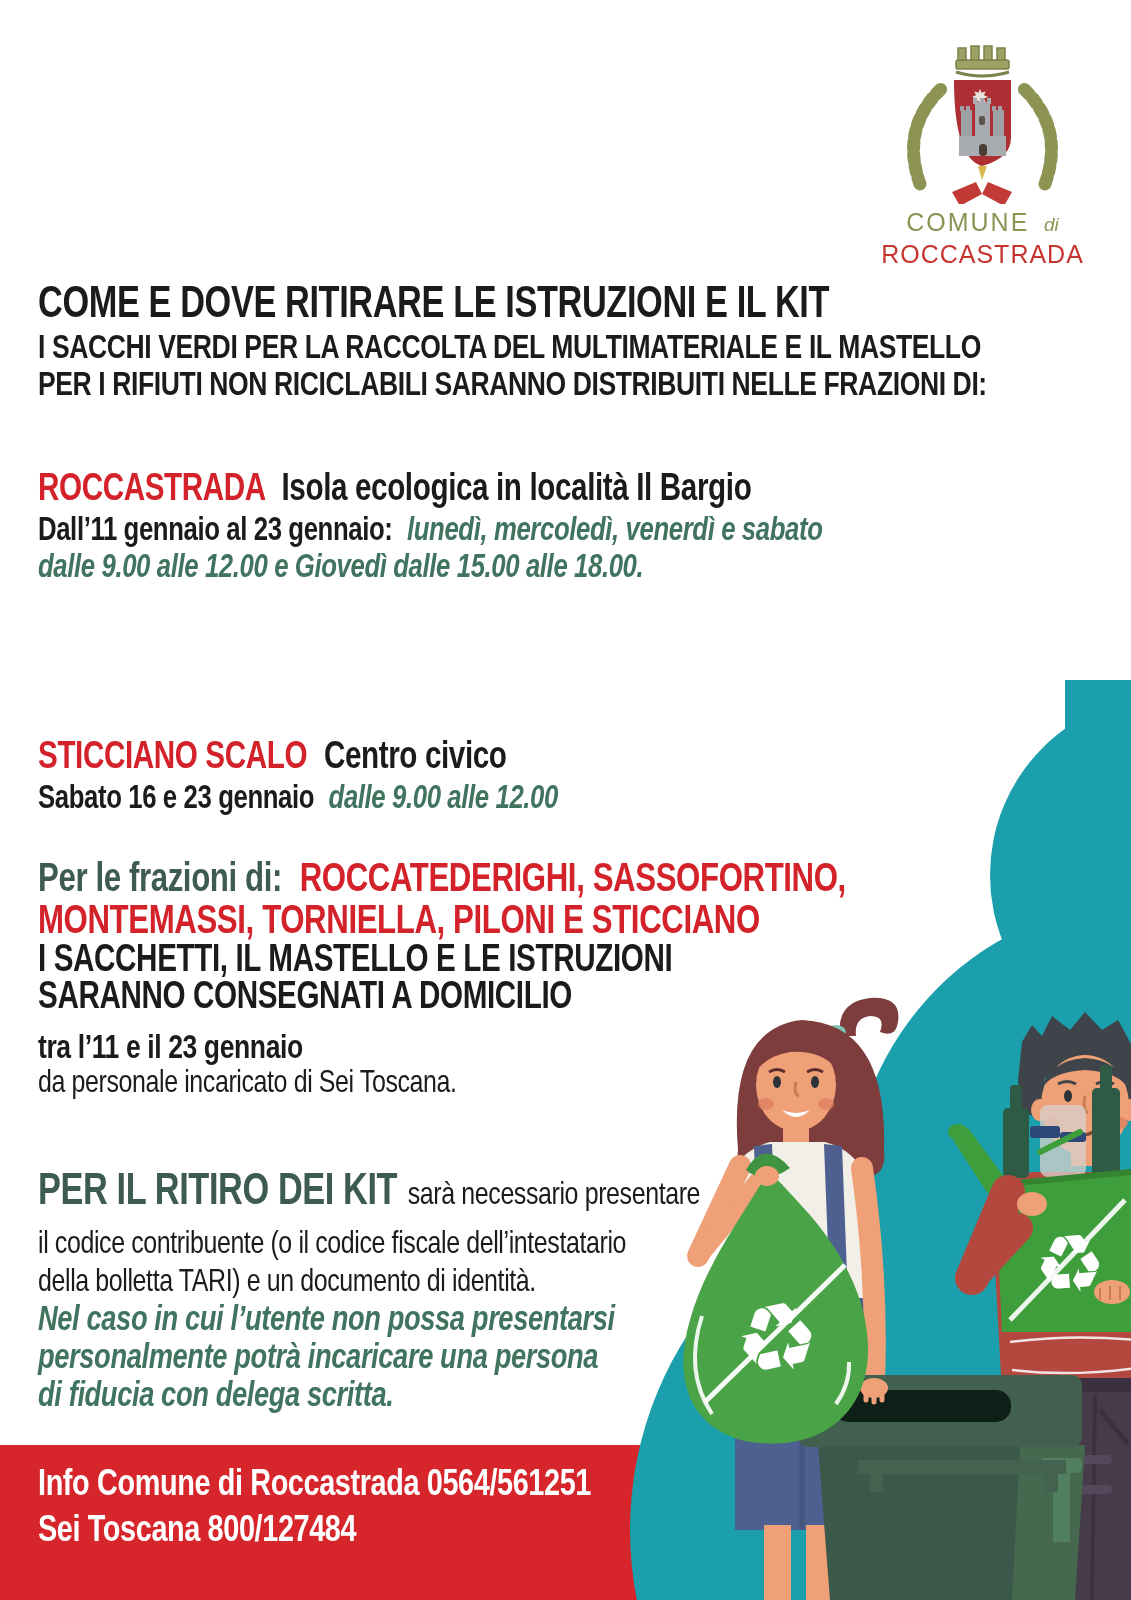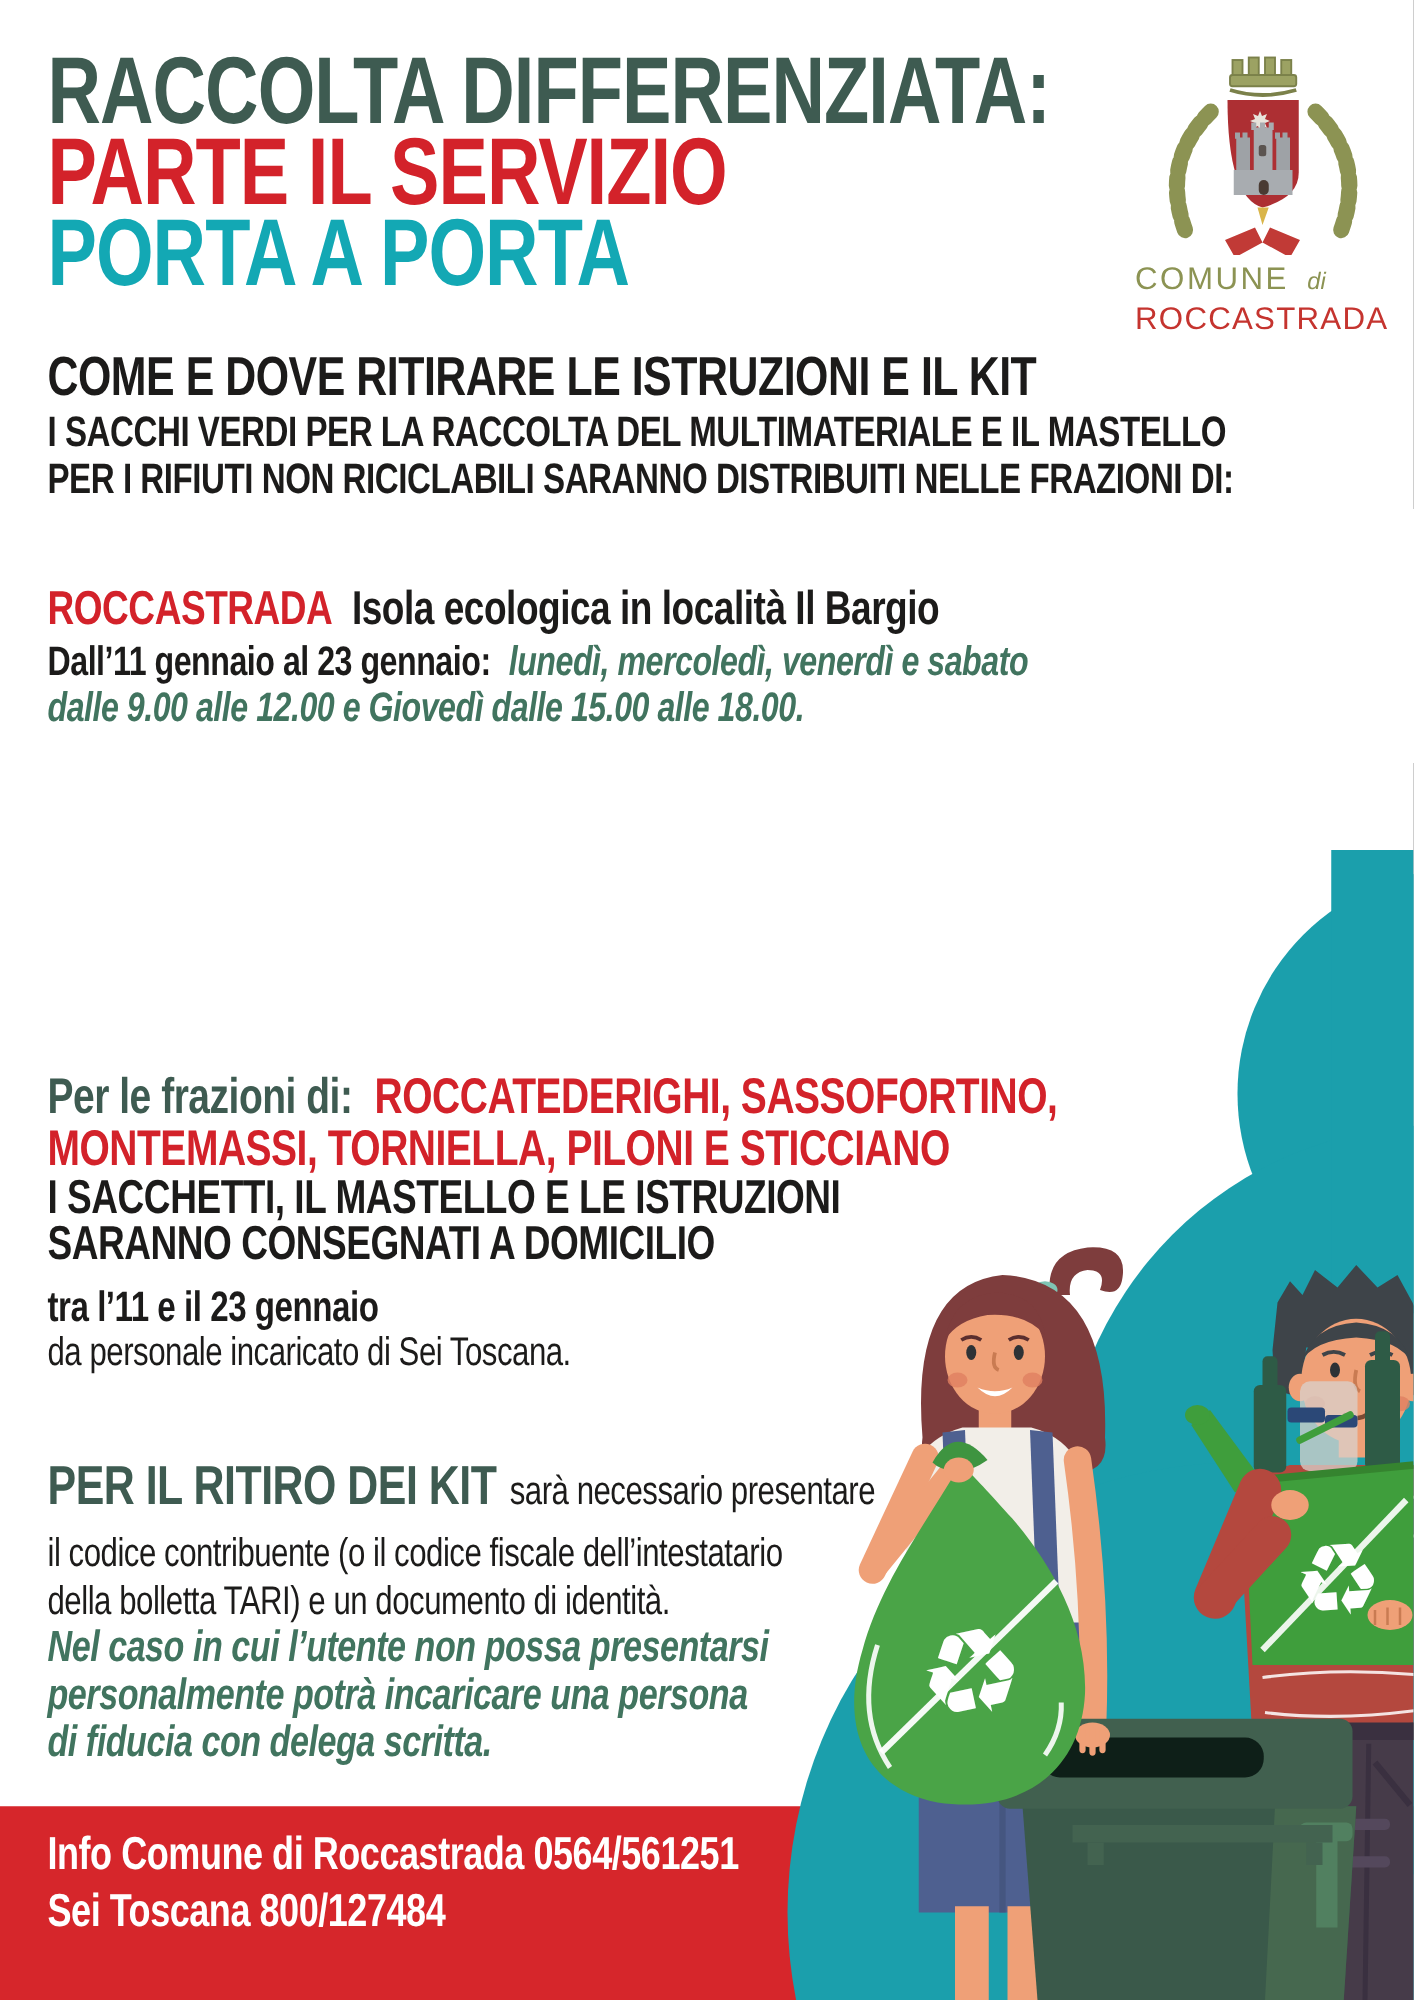--- a/index.html
+++ b/index.html
@@ -45,44 +45,39 @@
   
   .ritiro{top:1126px;color:#1C1B1A;margin-top:39px;}
   .rit-1{line-height:48px;}
   .rit-h{font-size:44px;font-weight:700;color:#3E5B51;}
   .rit-rest{font-size:32px;font-weight:400;}
   .rit-l{font-size:32px;line-height:38px;font-weight:400;}
   .rit-note{font-size:35px;line-height:38px;font-weight:700;font-style:italic;color:#41745F;}
   .rit-note:first-of-type{margin-top:2px;}
 
   
-  .logo{position:absolute;left:908px;top:36px;width:205px;z-index:3;}
+  .logo{position:absolute;left:880px;top:36px;width:205px;z-index:3;text-align:center;}
   .logo-line1{font-size:25px;letter-spacing:2px;color:#8C9353;white-space:nowrap;}
   .logo-di{font-style:italic;font-size:19px;letter-spacing:0;}
   .logo-line2{font-size:25px;letter-spacing:1px;color:#C5342F;margin-top:3px;white-space:nowrap;}
 
   
   .band{position:absolute;left:0;top:1445px;width:1131px;height:155px;background:#D6262B;z-index:1;}
   .footer-text{position:absolute;left:38px;top:1460px;z-index:3;color:#ffffff;}
   .footer-text .line{font-size:37px;line-height:46px;font-weight:700;}
 
   
   .illu{position:absolute;left:540px;top:680px;width:591px;height:920px;z-index:2;pointer-events:none;}
   .recycle-glyph{font-family:"DejaVu Sans",sans-serif;fill:#ffffff;}
 </style>
 </head>
 <body>
 
 <div class="poster">
 
-  <div class="abs title">
-    <div class="line t-green">RACCOLTA DIFFERENZIATA:</div>
-    <div class="line t-red">PARTE IL SERVIZIO</div>
-    <div class="line t-teal">PORTA A PORTA</div>
-  </div>
 
   <div class="logo">
     <svg width="205" height="168" viewBox="0 0 205 168">
 
       <g>
         <rect x="76" y="24" width="53" height="9" rx="2" fill="#9CA263" stroke="#7B814A" stroke-width="1.5"></rect>
         <rect x="78" y="12" width="8" height="12" fill="#9CA263" stroke="#7B814A" stroke-width="1.5"></rect>
         <rect x="91" y="10" width="8" height="14" fill="#9CA263" stroke="#7B814A" stroke-width="1.5"></rect>
         <rect x="104" y="10" width="8" height="14" fill="#9CA263" stroke="#7B814A" stroke-width="1.5"></rect>
         <rect x="117" y="12" width="8" height="12" fill="#9CA263" stroke="#7B814A" stroke-width="1.5"></rect>
@@ -136,20 +131,30 @@
     <div class="line sched">
       <span class="seg b">Dall’11 gennaio al 23 gennaio:</span>
       <span class="seg g">lunedì, mercoledì, venerdì e sabato</span>
     </div>
     <div class="line sched">
       <span class="seg g">dalle 9.00 alle 12.00 e Giovedì dalle 15.00 alle 18.00.</span>
     </div>
   </div>
 
 
+  <div class="abs sec3">
+    <div class="line sec-h">
+      <span class="seg red">STICCIANO SCALO</span>
+      <span class="seg">Centro civico</span>
+    </div>
+    <div class="line sched">
+      <span class="seg b">Sabato 16 e 23 gennaio</span>
+      <span class="seg g">dalle 9.00 alle 12.00</span>
+    </div>
+  </div>
 
   <div class="abs fraz">
     <div class="line fraz-h">
       <span class="seg green">Per le frazioni di:</span>
       <span class="seg red">ROCCATEDERIGHI, SASSOFORTINO,</span>
     </div>
     <div class="line fraz-h">
       <span class="red">MONTEMASSI, TORNIELLA, PILONI E STICCIANO</span>
     </div>
     <div class="line fraz-caps">I SACCHETTI, IL MASTELLO E LE ISTRUZIONI</div>

